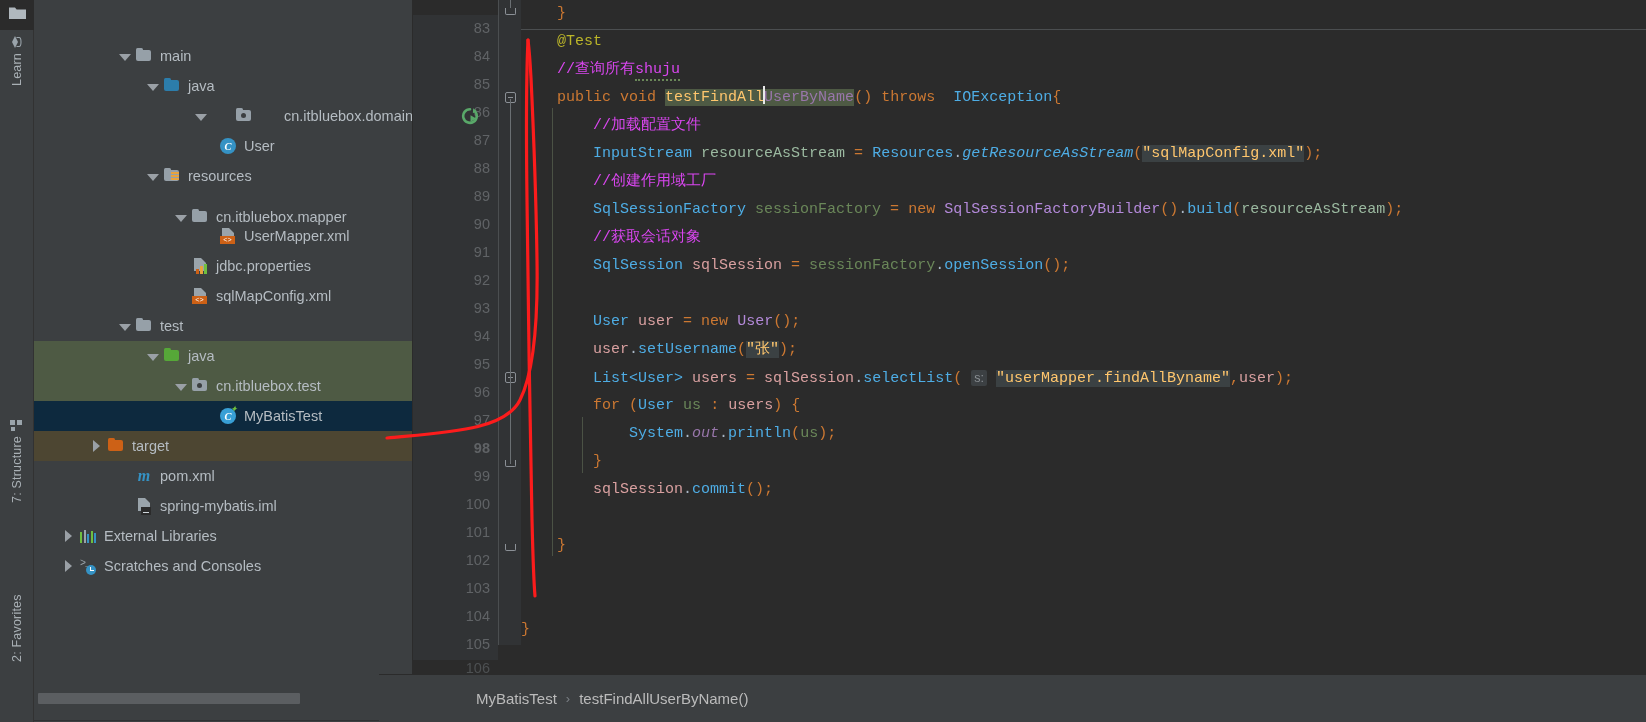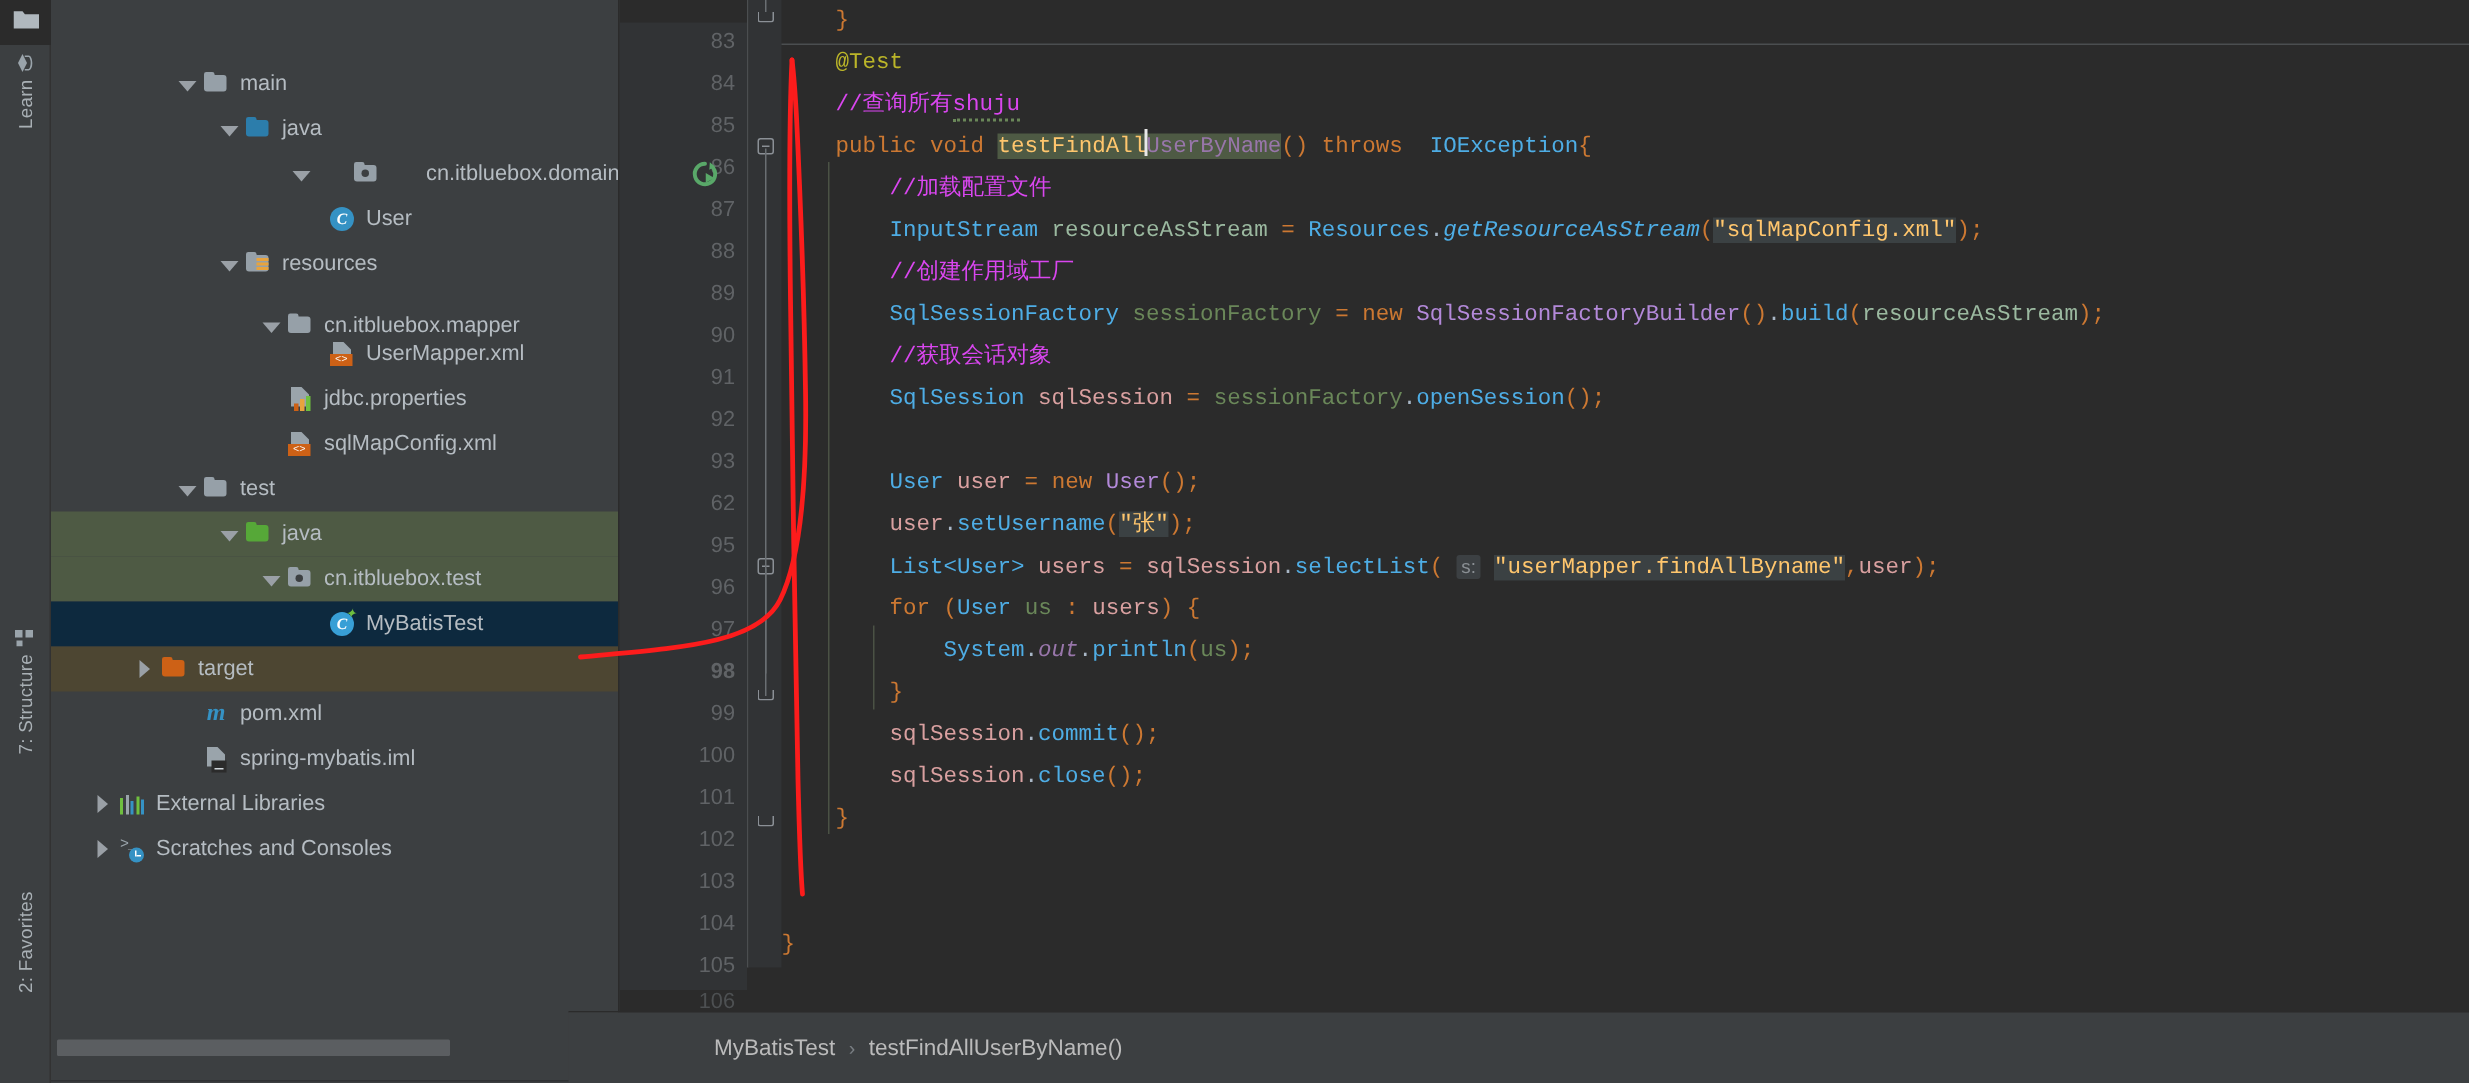--- a/index.html
+++ b/index.html
@@ -444,21 +444,21 @@
       <div class="ln" style="top:33px;">84</div>
       <div class="ln" style="top:61px;">85</div>
       <div class="ln" style="top:89px;">86</div>
       <div class="ln" style="top:117px;">87</div>
       <div class="ln" style="top:145px;">88</div>
       <div class="ln" style="top:173px;">89</div>
       <div class="ln" style="top:201px;">90</div>
       <div class="ln" style="top:229px;">91</div>
       <div class="ln" style="top:257px;">92</div>
       <div class="ln" style="top:285px;">93</div>
-      <div class="ln" style="top:313px;">62</div>
+      <div class="ln" style="top:313px;">94</div>
       <div class="ln" style="top:341px;">95</div>
       <div class="ln" style="top:369px;">96</div>
       <div class="ln" style="top:397px;">97</div>
       <div class="ln" style="top:425px;font-weight:bold;">98</div>
       <div class="ln" style="top:453px;">99</div>
       <div class="ln" style="top:481px;">100</div>
       <div class="ln" style="top:509px;">101</div>
       <div class="ln" style="top:537px;">102</div>
       <div class="ln" style="top:565px;">103</div>
       <div class="ln" style="top:593px;">104</div>
@@ -523,21 +523,20 @@
       <div class="cl" style="top:364px;"><span class="plain">&nbsp;&nbsp;&nbsp;&nbsp;&nbsp;&nbsp;&nbsp;&nbsp;</span><span class="type">List&lt;User&gt;</span><span class="plain"> </span><span class="pink">users</span><span class="plain"> </span><span class="kw">=</span><span class="plain"> </span><span class="pink">sqlSession</span><span class="plain">.</span><span class="type">selectList</span><span class="kw">(</span><span class="plain"> </span><span class="param-hint">s:</span><span class="plain"> </span><span class="hl-str"><span class="str">"userMapper.findAllByname"</span></span><span class="kw">,</span><span class="pink">user</span><span class="kw">);</span></div>
 
       <div class="cl" style="top:392px;"><span class="plain">&nbsp;&nbsp;&nbsp;&nbsp;&nbsp;&nbsp;&nbsp;&nbsp;</span><span class="kw">for</span><span class="plain"> </span><span class="kw">(</span><span class="type">User</span><span class="plain"> </span><span class="green">us</span><span class="plain"> </span><span class="kw">:</span><span class="plain"> </span><span class="pink">users</span><span class="kw">)</span><span class="plain"> </span><span class="kw">{</span></div>
 
       <div class="cl" style="top:420px;"><span class="plain">&nbsp;&nbsp;&nbsp;&nbsp;&nbsp;&nbsp;&nbsp;&nbsp;&nbsp;&nbsp;&nbsp;&nbsp;</span><span class="type">System</span><span class="plain">.</span><span class="field ital">out</span><span class="plain">.</span><span class="type">println</span><span class="kw">(</span><span class="green">us</span><span class="kw">);</span></div>
 
       <div class="cl" style="top:448px;"><span class="kw">&nbsp;&nbsp;&nbsp;&nbsp;&nbsp;&nbsp;&nbsp;&nbsp;}</span></div>
 
       <div class="cl" style="top:476px;"><span class="plain">&nbsp;&nbsp;&nbsp;&nbsp;&nbsp;&nbsp;&nbsp;&nbsp;</span><span class="pink">sqlSession</span><span class="plain">.</span><span class="type">commit</span><span class="kw">();</span></div>
 
-      <div class="cl" style="top:504px;"><span class="plain">&nbsp;&nbsp;&nbsp;&nbsp;&nbsp;&nbsp;&nbsp;&nbsp;</span><span class="pink">sqlSession</span><span class="plain">.</span><span class="type">close</span><span class="kw">();</span></div>
 
       <div class="cl" style="top:532px;"><span class="kw">&nbsp;&nbsp;&nbsp;&nbsp;}</span></div>
 
       <div class="cl" style="top:560px;"></div>
       <div class="cl" style="top:588px;"></div>
       <div class="cl" style="top:616px;"><span class="kw">}</span></div>
     </div>
 
     <div id="code-hscroll" style="width:1350px;"></div>
   </div>

